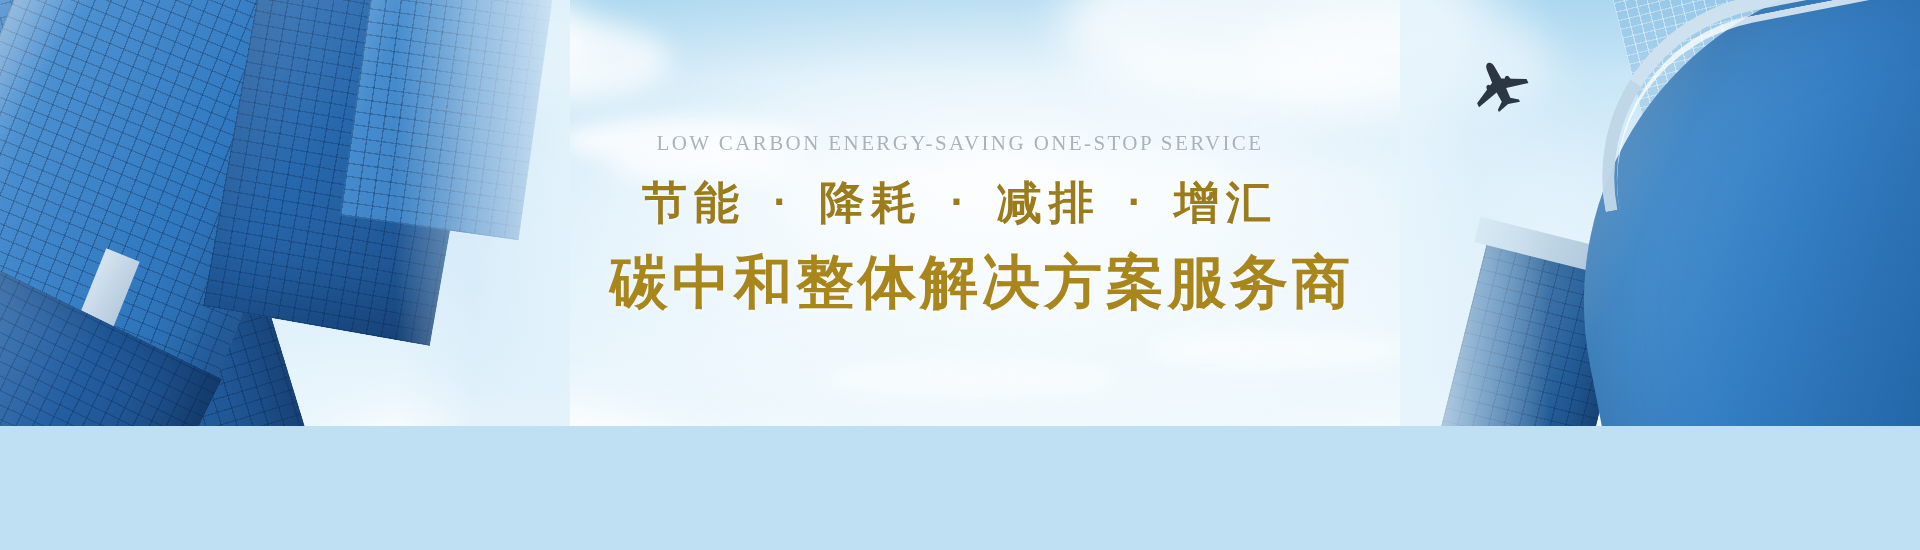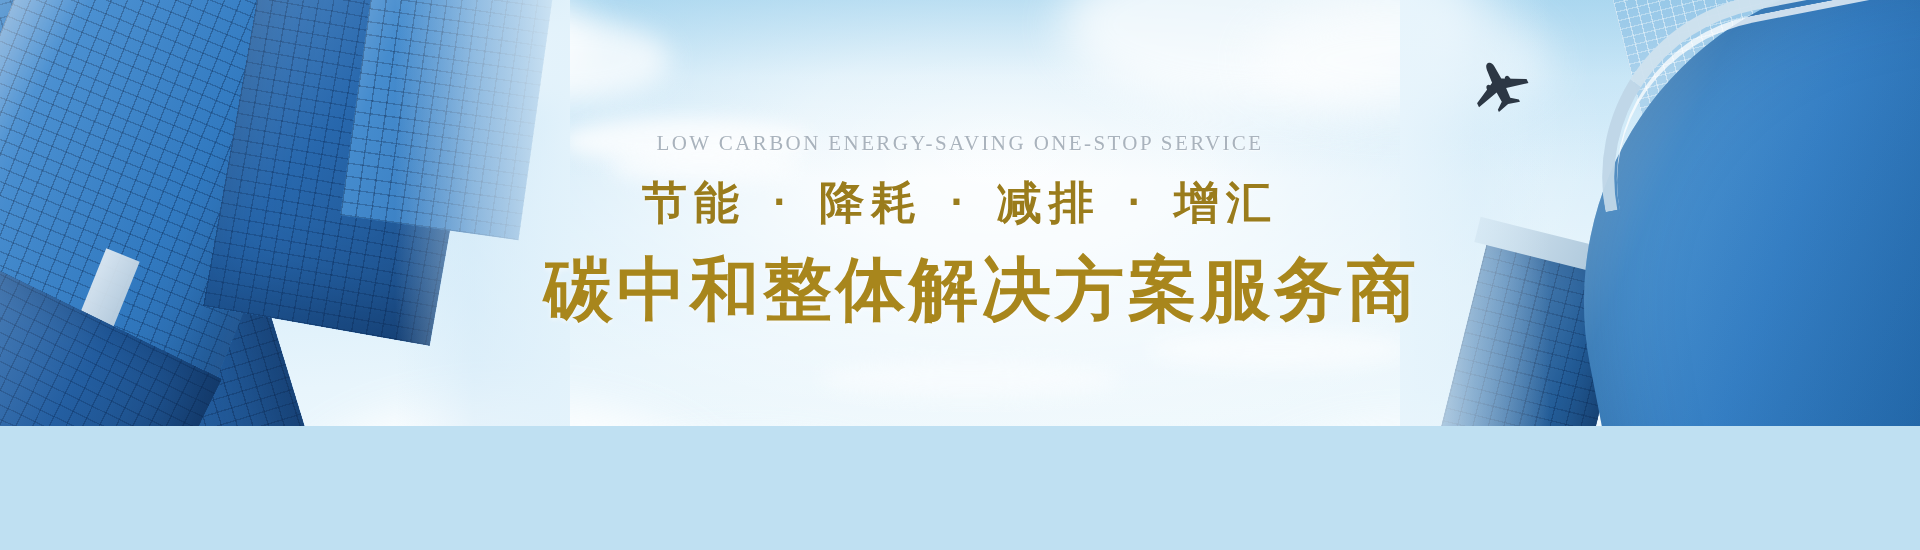--- a/index.html
+++ b/index.html
@@ -67,21 +67,21 @@
     color:#9a7c1c;white-space:nowrap;
     text-shadow:0 1px 3px rgba(255,255,255,0.7);
   }
   .subtitle .dot{
     color:#9a7c1c;font-size:34px;
     padding:0 4px;position:relative;top:-4px;
   }
   .headline{
     margin-top:11px;
     font-family:Liberation Sans, sans-serif;
-    font-size:69px;font-weight:700;
+    font-size:58px;font-weight:700;
     letter-spacing:4px;
     color:#a8861c;white-space:nowrap;
     text-shadow:0 2px 5px rgba(255,255,255,0.55);
     margin-left:44px;
   }
 </style>
 </head>
 <body>
 
 <div id="banner">

